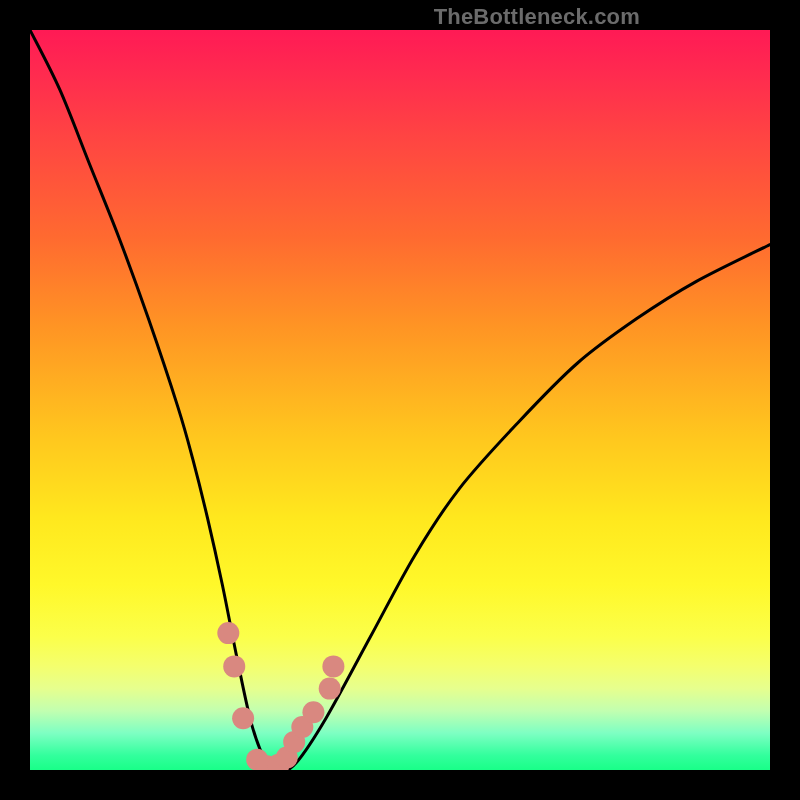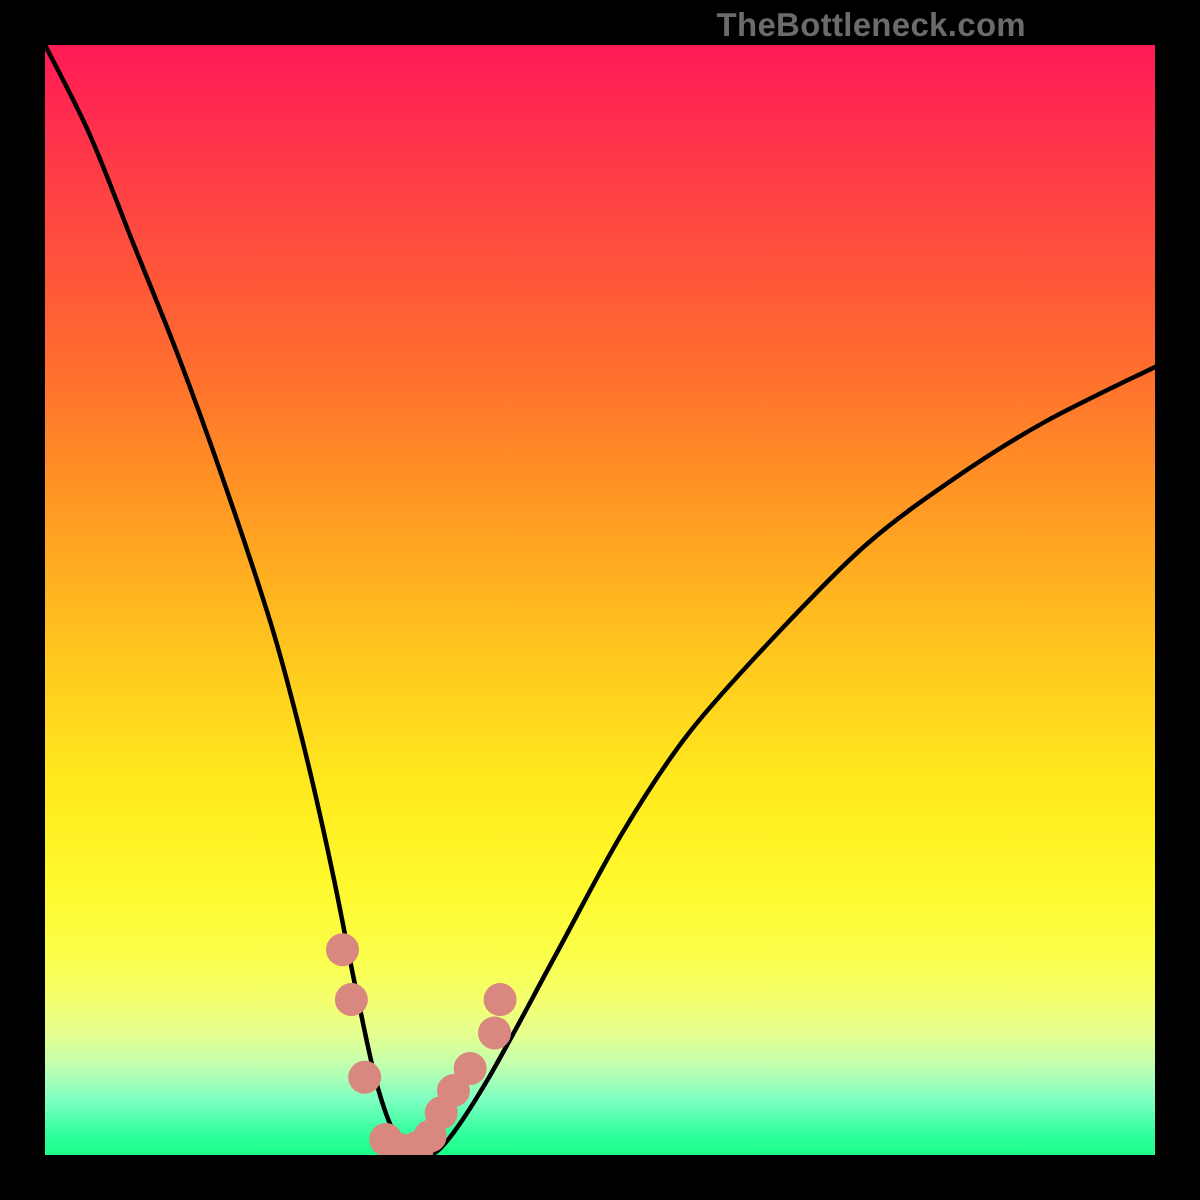--- a/index.html
+++ b/index.html
@@ -11,21 +11,20 @@
     font-family: Arial, Helvetica, sans-serif;
     overflow: hidden;
   }
   .frame {
     position: absolute;
     left: 0;
     top: 0;
     width: 652px;
     height: 800px;
     background: #000;
-    padding-left: 44px;
   }
   .plot-area {
     position: absolute;
     left: 30px;
     top: 30px;
     width: 740px;
     height: 740px;
     overflow: hidden;
   }
   .gradient {

